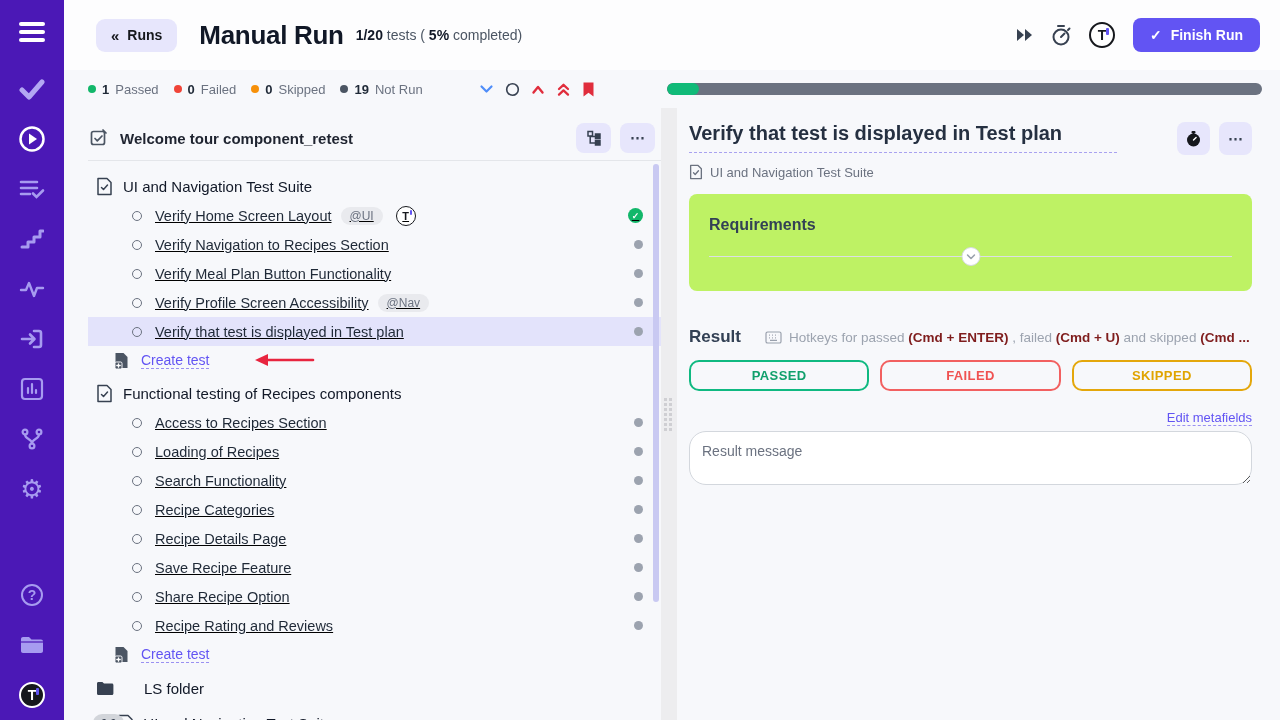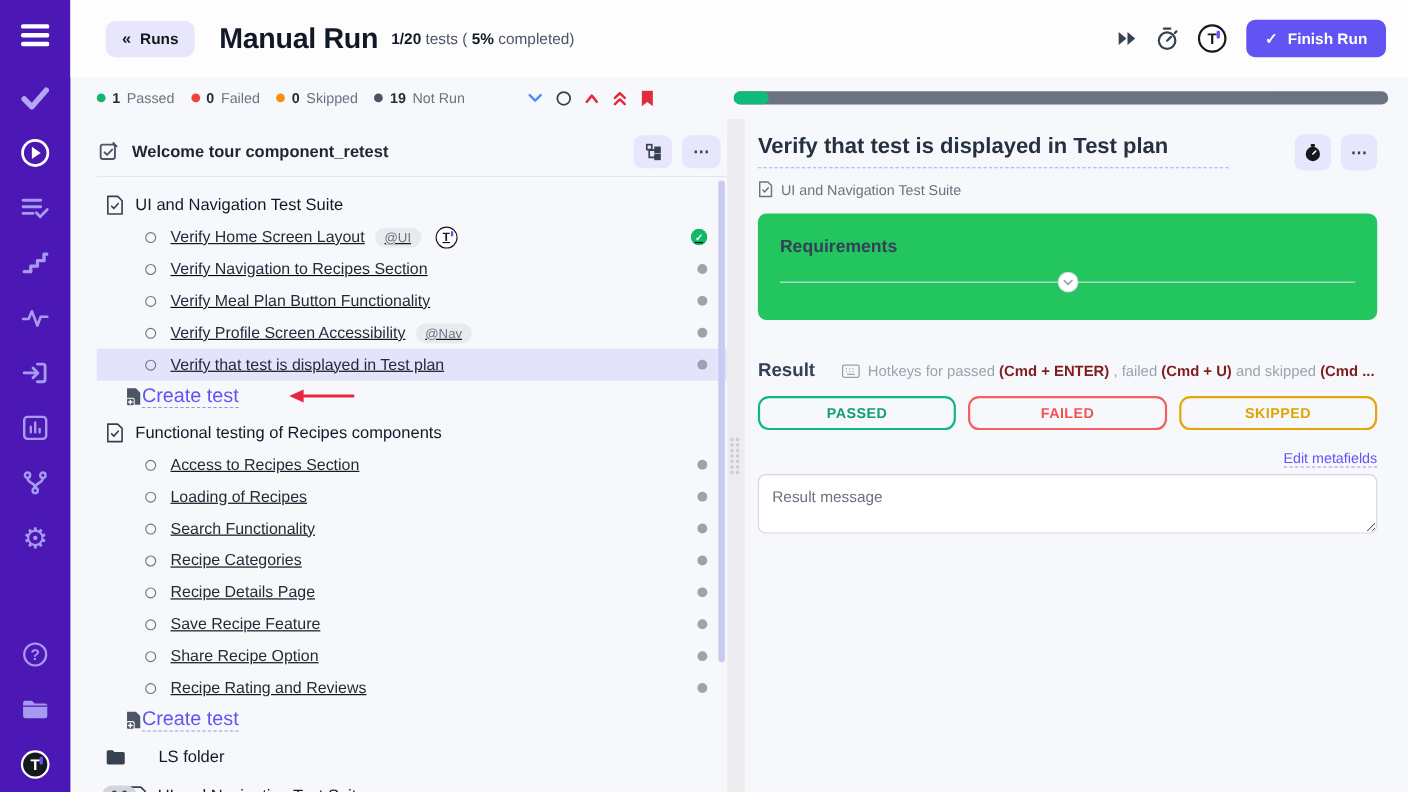--- a/index.html
+++ b/index.html
@@ -60,21 +60,21 @@
   .srow .slabel { font-size:15px; font-weight:500; color:#111827; margin-left:10px; }
   .trow { display:flex; align-items:center; height:29px; padding:0 18px 0 44px; cursor:pointer;text-decoration:underline; }
   .trow.selected { background:#e3e3fb; }
   .tmark { width:10px; height:10px; border:1.5px solid #6b7280; border-radius:50%; flex:none; }
   .tlabel { font-size:14.5px; color:#1f2937; margin-left:13px; white-space:nowrap; }
   .tag { background:#e9eaee; color:#6b7280; font-size:12px; border-radius:10px; padding:2px 9px; margin-left:9px; }
   .row-spacer { flex:1; }
   .dot { width:9px; height:9px; border-radius:50%; background:#9ca3af; flex:none; }
   .dot-passed { width:15px; height:15px; border-radius:50%; background:#12b76a; color:#fff; font-size:9px; font-weight:700; display:flex; align-items:center; justify-content:center; flex:none; }
   .crow { display:flex; align-items:center; height:28px; padding-left:26px; }
-  .create-link { font-size:18px; color:#6254f3; text-decoration:none; border-bottom:1.5px dashed #9a90f2; cursor:pointer; }
+  .create-link { font-size:14px; color:#6254f3; margin-left:12px; text-decoration:none; border-bottom:1.5px dashed #9a90f2; cursor:pointer; }
   .annot-arrow { margin-left:44px; }
   .folder-row { display:flex; align-items:center; height:32px; padding-left:8px; margin-top:4px; cursor:pointer;gap:20px; }
   .folder-row .slabel { font-size:15px; color:#111827; margin-left:10px; }
   .partial-row { display:flex; align-items:center; height:34px; padding-left:5px; margin-top:2px; }
   .count-pill { background:#d2d5da; color:#374151; font-size:11px; font-weight:600; border-radius:9px; padding:3px 8px; position:relative; z-index:2; }
   .partial-row .icon { margin-left:-7px; position:relative; z-index:1; }
   .partial-row .slabel { font-size:15px; color:#111827; margin-left:9px; }
   .tree-scrollbar { position:absolute; right:2px; top:56px; width:6px; height:438px; background:#c9c9f2; border-radius:3px; cursor:pointer; }
 
   
@@ -82,37 +82,37 @@
   .grip { position:absolute; left:3px; top:290px; width:10px; display:flex; flex-wrap:wrap; gap:2px; }
   .grip i { width:3px; height:3px; background:#cfcfd3; }
 
   
   .detail-panel { flex:1; padding:14px 28px 0 12px; overflow:hidden; }
   .detail-head { display:flex; align-items:flex-start; }
   .dtitle { font-size:20px; font-weight:700; color:#253041; border-bottom:1.5px dashed #a9a2f0; padding-bottom:7px; flex:1; margin-right:60px; cursor:pointer; }
   .dhead-btns { display:flex; gap:9px; }
   .dhead-btns .sq-btn { width:33px; height:33px; }
   .breadcrumb { display:flex; align-items:center; gap:7px; margin-top:9px; font-size:13px; color:#6b7280; cursor:pointer; }
-  .req-card { margin-top:14px; background:#22c55e; border-radius:8px; padding:22px 20px 0 20px; height:97px; }
+  .req-card { margin-top:14px; background:#bef264; border-radius:8px; padding:22px 20px 0 20px; height:97px; }
   .req-card h3 { font-size:16px; font-weight:700; color:#334155; }
   .req-divider { margin-top:22px; border-top:1px solid #dcdfe5; position:relative; }
   .req-expand { position:absolute; left:50%; top:-10px; transform:translateX(-50%); width:19px; height:19px; border-radius:50%; background:#fff; border:1px solid #d5d9e0; display:flex; align-items:center; justify-content:center; cursor:pointer; padding:0; }
   .result-head { margin-top:36px; display:flex; align-items:center; white-space:nowrap; overflow:hidden; }
   .result-head h3 { font-size:17px; font-weight:700; color:#334155; margin-right:24px; }
   .kbd-icon { display:flex; margin-right:7px; flex:none; }
   .hotkeys { font-size:13.5px; color:#9ca3af; overflow:hidden; }
   .hotkeys b { color:#7f1d1d; font-weight:700; }
   .verdicts { display:flex; gap:11px; margin-top:13px; }
   .verdicts button { flex:1; height:31px; background:transparent; border-radius:10px; font-family:inherit; font-size:13px; font-weight:700; letter-spacing:0.4px; cursor:pointer; }
   .v-passed { border:2px solid #10b981; color:#10a06c; }
   .v-failed { border:2px solid #f26060; color:#f05252; }
   .v-skipped { border:2px solid #e4a70b; color:#e0a400; }
   .meta-row { margin-top:17px; text-align:right; }
   .meta-link { font-size:13px; color:#6254f3; text-decoration:none; border-bottom:1.5px dashed #9a90f2; cursor:pointer; }
-  .msg-box { display:block; width:100%; height:54px; margin-top:5px; border:1px solid #d3d7dd; border-radius:7px; background:#fff; padding:11px 12px; font-family:inherit; font-size:14px; color:#1f2937; resize:both; }
+  .msg-box { display:block; width:100%; height:54px; margin-top:5px; border:1px solid #d3d7dd; border-radius:17px; background:#fff; padding:11px 12px; font-family:inherit; font-size:14px; color:#1f2937; resize:both; }
   .msg-box::placeholder { color:#6b7280; }
 </style>
 </head>
 <body>
 
 <div class="app">
 
   <aside class="sidebar">
     <div class="sb-item menu">
       <svg width="26" height="22" viewBox="0 0 26 22">

